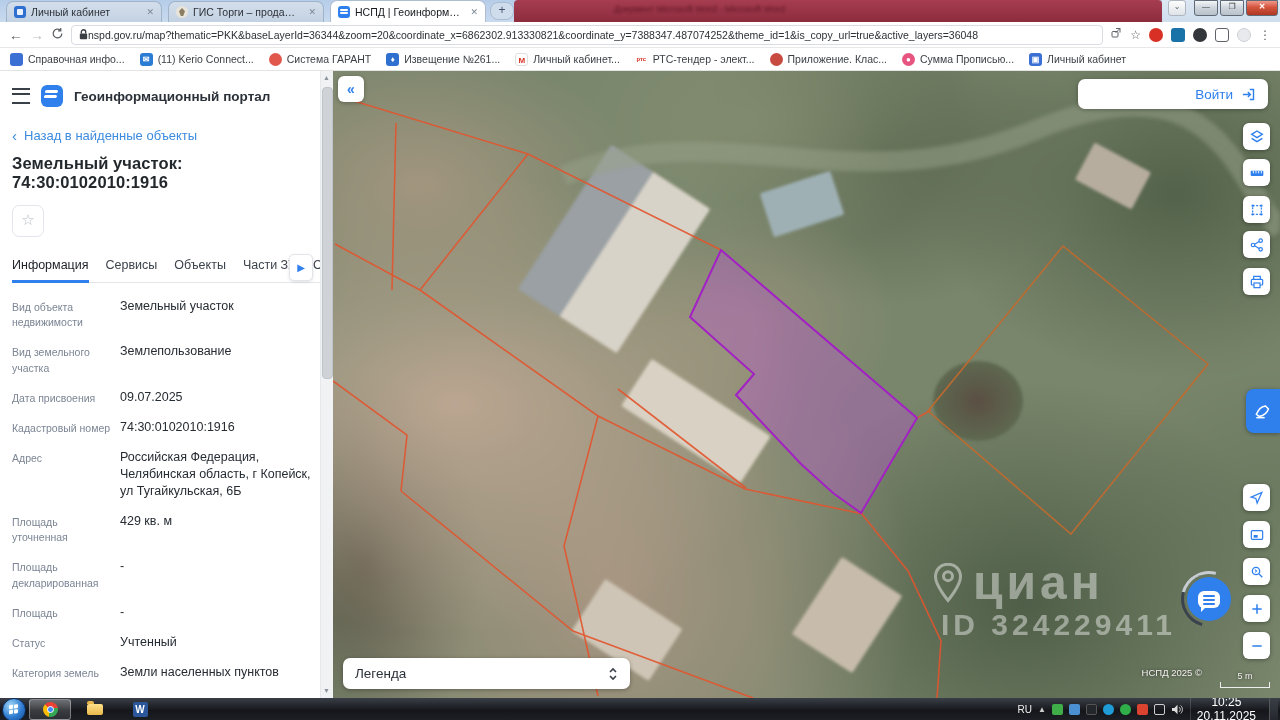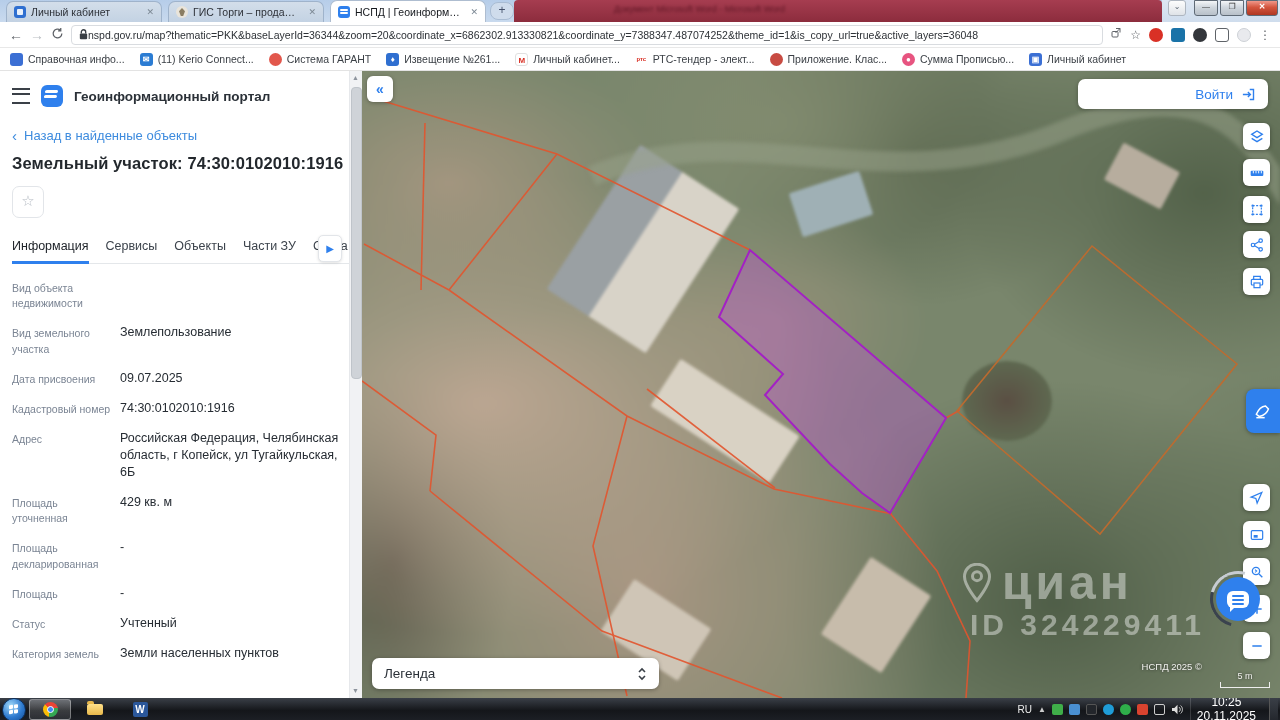--- a/index.html
+++ b/index.html
@@ -42,21 +42,21 @@
   
   .bookmarks{height:22px;display:flex;align-items:center;gap:15px;padding:0 10px;background:#fff;border-bottom:1px solid #e3e3e3}
   .bm{display:flex;align-items:center;gap:5px;font-size:10.5px;color:#3a3f45;white-space:nowrap}
   .bm-ico{width:13px;height:13px;border-radius:3px;flex:0 0 auto;position:relative}
   .bm-ico span{position:absolute;inset:0;color:#fff;font-size:8px;line-height:13px;text-align:center;font-weight:bold}
 
   
   .content{display:flex;height:627px}
 
   
-  .sidebar{width:362px;flex:0 0 auto;position:relative;background:#fff}
+  .sidebar{width:333px;flex:0 0 auto;position:relative;background:#fff}
   .sb-inner{position:absolute;inset:0 12px 0 0;padding-left:12px}
   .sb-head{display:flex;align-items:center;gap:11px;padding-top:10px;height:30px}
   .hamburger{width:18px;height:12px;border-top:2px solid #3a4047;border-bottom:2px solid #3a4047;position:relative}
   .hamburger::after{content:"";position:absolute;left:0;right:0;top:3px;height:2px;background:#3a4047}
   .applogo{width:22px;height:22px;border-radius:6px;background:#2f80ed;position:relative}
   .applogo::after{content:"";position:absolute;left:4px;top:5px;width:13px;height:3px;background:#fff;border-radius:2px;box-shadow:0 5px 0 #fff;transform:skewX(-12deg)}
   .app-title{font-size:13.5px;color:#2b3138;font-weight:600}
   .back-link{display:flex;align-items:center;gap:7px;margin-top:17px;color:#3d8bde;font-size:13px}
   .back-chev{font-size:15px;line-height:1;color:#3d8bde}
   .obj-title{margin-top:11px;font-size:16.5px;color:#23282d;font-weight:600;letter-spacing:.1px}
@@ -97,21 +97,21 @@
   .login-label{color:#2f80ed;font-size:13.5px}
   .feedback-btn{position:absolute;right:0;top:318px;width:34px;height:44px;background:#2f80ed;border-radius:8px 0 0 8px;box-shadow:0 1px 4px rgba(0,0,0,.35);display:flex;align-items:center;justify-content:center}
   .chat-wrap{position:absolute;left:854px;top:506px;width:44px;height:44px}
   .chat-spin{position:absolute;inset:-6px;border-radius:50%;border:3px solid transparent;border-top-color:#c7ccd2;border-left-color:#3a424e;transform:rotate(-30deg)}
   .chat-btn{position:absolute;inset:0;border-radius:50%;background:#2f80ed;display:flex;align-items:center;justify-content:center}
   .bubble{width:22px;height:17px;background:#fff;border-radius:6px;position:relative}
   .bubble::before{content:"";position:absolute;left:3px;bottom:-4px;border:4px solid transparent;border-top-color:#fff;border-left-color:#fff}
   .bubble::after{content:"";position:absolute;left:5px;top:4px;width:12px;height:2px;background:#2f80ed;box-shadow:0 4px 0 #2f80ed,0 8px 0 #2f80ed;border-radius:1px}
   .legend{position:absolute;left:10px;top:587px;width:287px;height:31px;background:#fff;border-radius:7px;box-shadow:0 1px 4px rgba(0,0,0,.3);display:flex;align-items:center;justify-content:space-between;padding:0 12px;box-sizing:border-box}
   .legend-label{font-size:13.5px;color:#2b3138}
-  .attribution{position:absolute;right:78px;bottom:26px;font-size:9.5px;color:#f2f2ee;text-shadow:0 0 3px rgba(40,40,40,.9)}
+  .attribution{position:absolute;right:78px;bottom:20px;font-size:9.5px;color:#f2f2ee;text-shadow:0 0 3px rgba(40,40,40,.9)}
   .scalebar{position:absolute;right:10px;bottom:10px;width:50px;color:#f2f2ee;text-shadow:0 0 3px rgba(40,40,40,.9);font-size:9px;text-align:center}
   .scalebar .bar{height:5px;border-left:1px solid #eee;border-right:1px solid #eee;border-bottom:1px solid #eee;margin-top:1px}
   .watermark{position:absolute;left:600px;top:490px;color:rgba(255,255,255,.42);pointer-events:none}
   .wm-row{display:flex;align-items:center;gap:10px}
   .wm-brand{font-size:48px;font-weight:bold;letter-spacing:4px;line-height:.9}
   .wm-id{font-size:30px;font-weight:bold;letter-spacing:4px;margin:4px 0 0 8px}
 
   
   .taskbar{height:23px;background:linear-gradient(#3a3f47,#14161a 55%,#1d2026);display:flex;align-items:center;padding:0 2px;gap:3px}
   .orb{width:22px;height:22px;border-radius:50%;background:radial-gradient(circle at 35% 30%,#9fd8f8,#2f7bd0 55%,#134a90);border:1px solid #0d2f5c;position:relative;flex:0 0 auto}
@@ -264,20 +264,21 @@
           <span class="sb-tab active">Информация</span>
           <span class="sb-tab">Сервисы</span>
           <span class="sb-tab">Объекты</span>
           <span class="sb-tab">Части ЗУ</span>
           <span class="sb-tab">Соста</span>
           <span class="tabs-more">▶</span>
         </div>
         <div class="fields">
           <div class="frow">
               <span class="flabel">Вид объекта недвижимости</span>
+              <span class="fvalue">Земельный участок</span>
             </div>
           <div class="frow">
               <span class="flabel">Вид земельного участка</span>
               <span class="fvalue">Землепользование</span>
             </div>
           <div class="frow">
               <span class="flabel">Дата присвоения</span>
               <span class="fvalue">09.07.2025</span>
             </div>
           <div class="frow">

